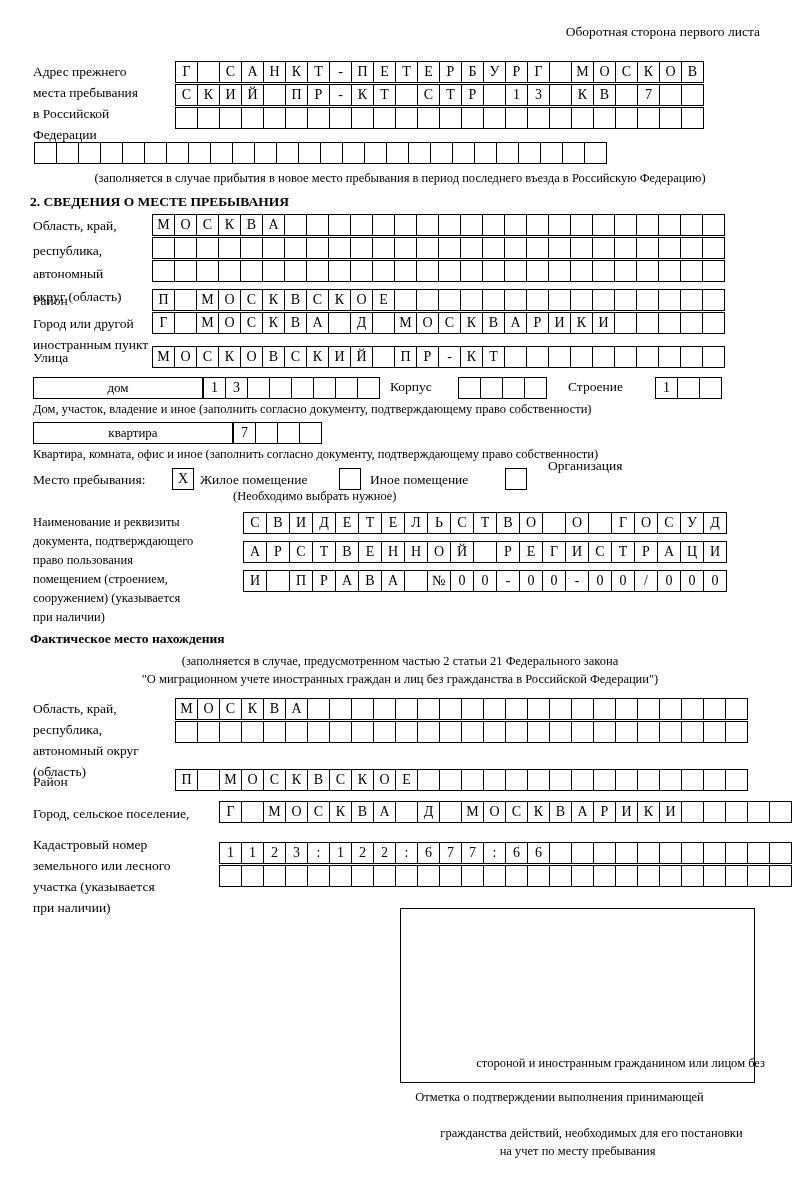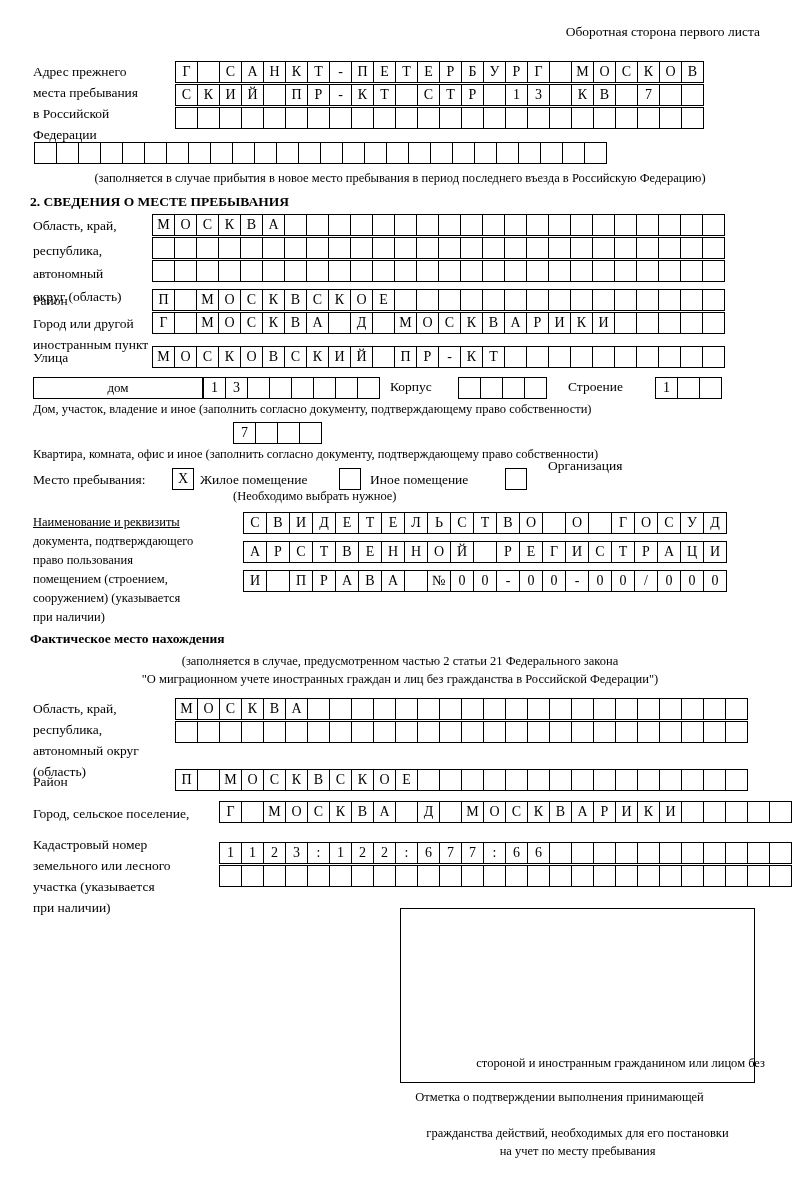--- a/index.html
+++ b/index.html
@@ -417,38 +417,39 @@
     </div>
   <div class="abs inline-label" style="left:568px; top:379px;">Строение</div>
   <div class="abs comb" id="stroenie-cells" style="left:655px; top:377px;">
       <div class="cell">1</div>
       <div class="cell"></div>
       <div class="cell"></div>
     </div>
 
   <div class="abs note-left" style="left:33px; top:402px; width:740px;">Дом, участок, владение и иное (заполнить согласно документу, подтверждающему право собственности)</div>
 
+  <div class="abs widebox" style="left:33px; top:422px; width:200px;">квартира</div>
   <div class="abs comb" id="flat-cells" style="left:233px; top:422px;">
       <div class="cell">7</div>
       <div class="cell"></div>
       <div class="cell"></div>
       <div class="cell"></div>
     </div>
   <div class="abs note-left" style="left:33px; top:447px; width:740px;">Квартира, комната, офис и иное (заполнить согласно документу, подтверждающему право собственности)</div>
 
   <div class="abs label" style="left:33px; top:469px;">Место пребывания:</div>
   <div class="abs chk" style="left:172px; top:468px;">X</div>
   <div class="abs label" style="left:200px; top:469px;">Жилое помещение</div>
   <div class="abs chk" style="left:339px; top:468px;"></div>
   <div class="abs label" style="left:370px; top:469px;">Иное помещение</div>
   <div class="abs chk" style="left:505px; top:468px;"></div>
   <div class="abs label" style="left:548px; top:455px;">Организация</div>
   <div class="abs note-left" style="left:233px; top:489px;">(Необходимо выбрать нужное)</div>
 
-  <div class="abs label-small" style="left:33px; top:514px; width:205px;text-decoration:underline;">Наименование и реквизиты</div>
+  <div class="abs label-small" style="left:33px; top:514px; width:205px;">Наименование и реквизиты</div>
   <div class="abs label-small" style="left:33px; top:533px; width:205px;">документа, подтверждающего</div>
   <div class="abs label-small" style="left:33px; top:552px; width:205px;">право пользования</div>
   <div class="abs label-small" style="left:33px; top:571px; width:205px;">помещением (строением,</div>
   <div class="abs label-small" style="left:33px; top:590px; width:205px;">сооружением) (указывается</div>
   <div class="abs label-small" style="left:33px; top:609px; width:205px;">при наличии)</div>
 
   <div class="abs comb" id="doc-row-1" style="left:243px; top:512px;">
       <div class="cell" style="width: 24px;">С</div>
       <div class="cell" style="width: 24px;">В</div>
       <div class="cell" style="width: 24px;">И</div>
@@ -702,16 +703,16 @@
       <div class="cell"></div>
       <div class="cell"></div>
       <div class="cell"></div>
       <div class="cell"></div>
       <div class="cell"></div>
     </div>
 
   <div class="abs bigbox" style="left:400px; top:908px; width:355px; height:175px;"></div>
   <div class="abs footnote" style="left:372px; top:1088px; width:375px;">Отметка о подтверждении выполнения принимающей</div>
   <div class="abs footnote" style="left:390px; top:1054px; width:375px;text-align:right;">стороной и иностранным гражданином или лицом без</div>
-  <div class="abs footnote" style="left:390px; top:1124px; width:375px;">гражданства действий, необходимых для его постановки</div>
+  <div class="abs footnote" style="left:404px; top:1124px; width:375px;">гражданства действий, необходимых для его постановки</div>
   <div class="abs footnote" style="left:390px; top:1142px; width:375px;">на учет по месту пребывания</div>
 
 </div>
 
 </body></html>

